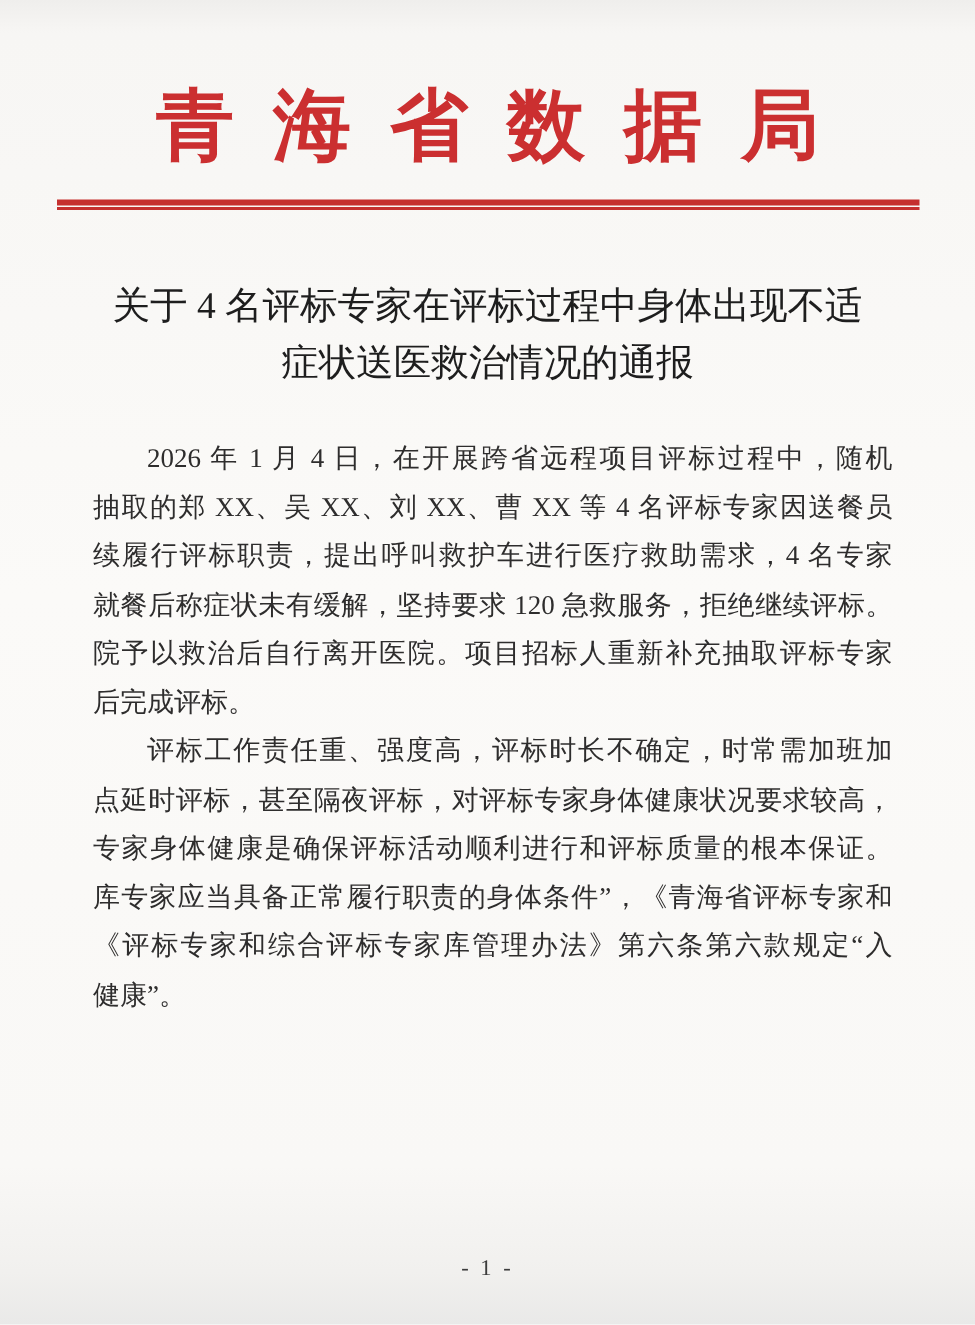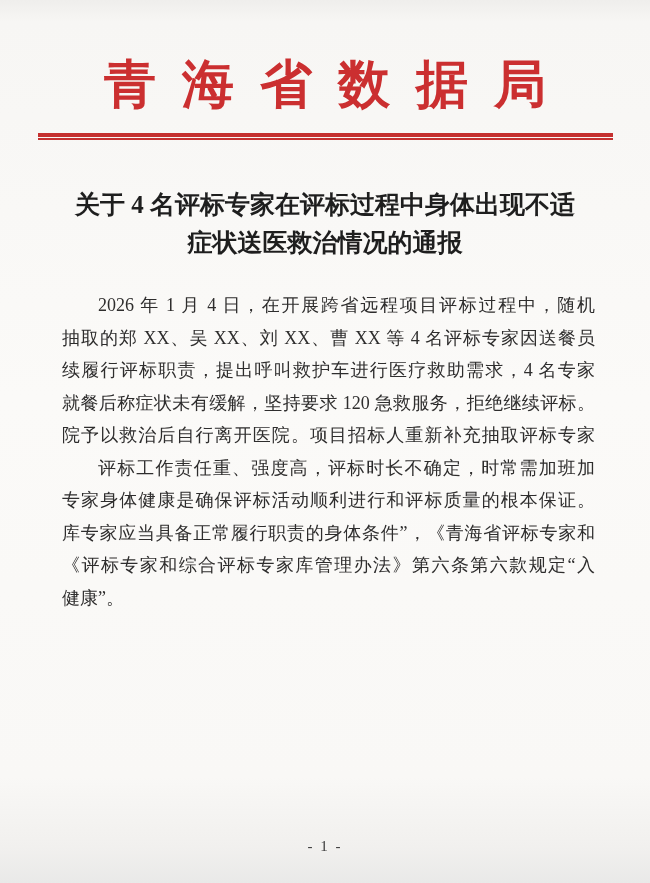--- a/index.html
+++ b/index.html
@@ -38,21 +38,21 @@
     height: 1px;            
     border-top: 4px solid #c5302f;
     border-bottom: 2px solid #c5302f;
   }
   
   .doc-title {
     margin-top: 46px;
     text-align: center;
     font-size: 25px;
     line-height: 38px;
-    font-weight: bold;
+    font-weight: normal;
     color: #1e1e1e;
   }
   
   .doc-body {
     margin: 27px 55px 0 62px;
     width: 533px;
     font-size: 18px;
     line-height: 32.5px;
     color: #2e2d2d;
   }
@@ -94,24 +94,26 @@
   </div>
 
   <div class="doc-body">
 
     <div>
       <div class="line first">2026 年 1 月 4 日，在开展跨省远程项目评标过程中，随机</div>
       <div class="line">抽取的郑 XX、吴 XX、刘 XX、曹 XX 等 4 名评标专家因送餐员</div>
       <div class="line">续履行评标职责，提出呼叫救护车进行医疗救助需求，4 名专家</div>
       <div class="line">就餐后称症状未有缓解，坚持要求 120 急救服务，拒绝继续评标。</div>
       <div class="line">院予以救治后自行离开医院。项目招标人重新补充抽取评标专家</div>
+      <div class="line last">后完成评标。</div>
     </div>
 
     <div>
       <div class="line first">评标工作责任重、强度高，评标时长不确定，时常需加班加</div>
+      <div class="line">点延时评标，甚至隔夜评标，对评标专家身体健康状况要求较高，</div>
       <div class="line">专家身体健康是确保评标活动顺利进行和评标质量的根本保证。</div>
       <div class="line">库专家应当具备正常履行职责的身体条件”，《青海省评标专家和</div>
       <div class="line">《评标专家和综合评标专家库管理办法》第六条第六款规定“入</div>
       <div class="line last">健康”。</div>
     </div>
 
 
   </div>
 
   <div class="page-number">- 1 -</div>

